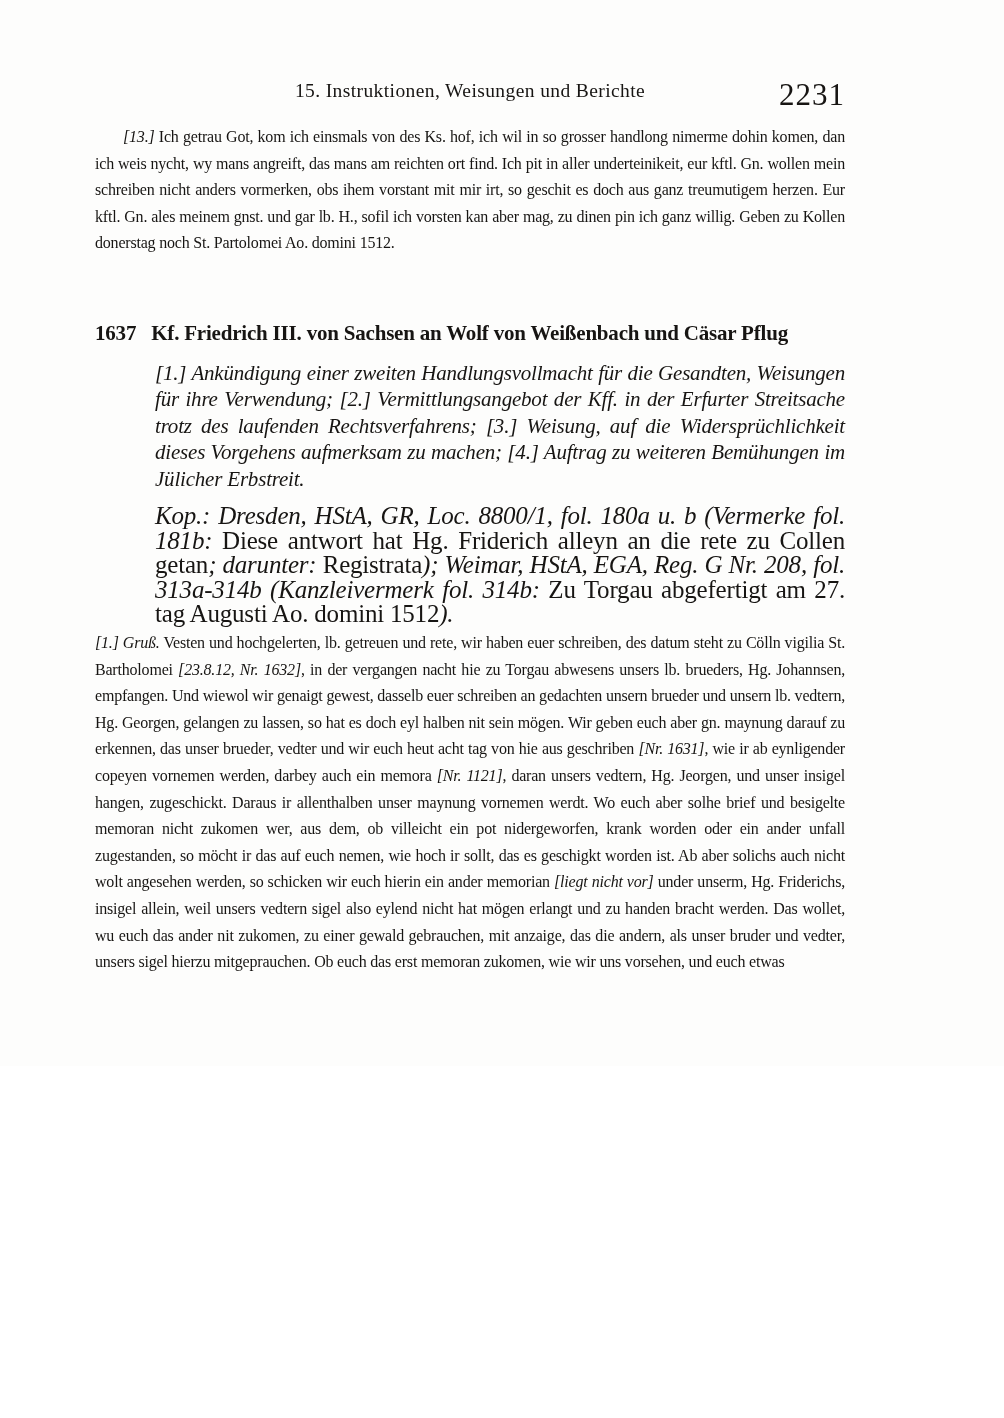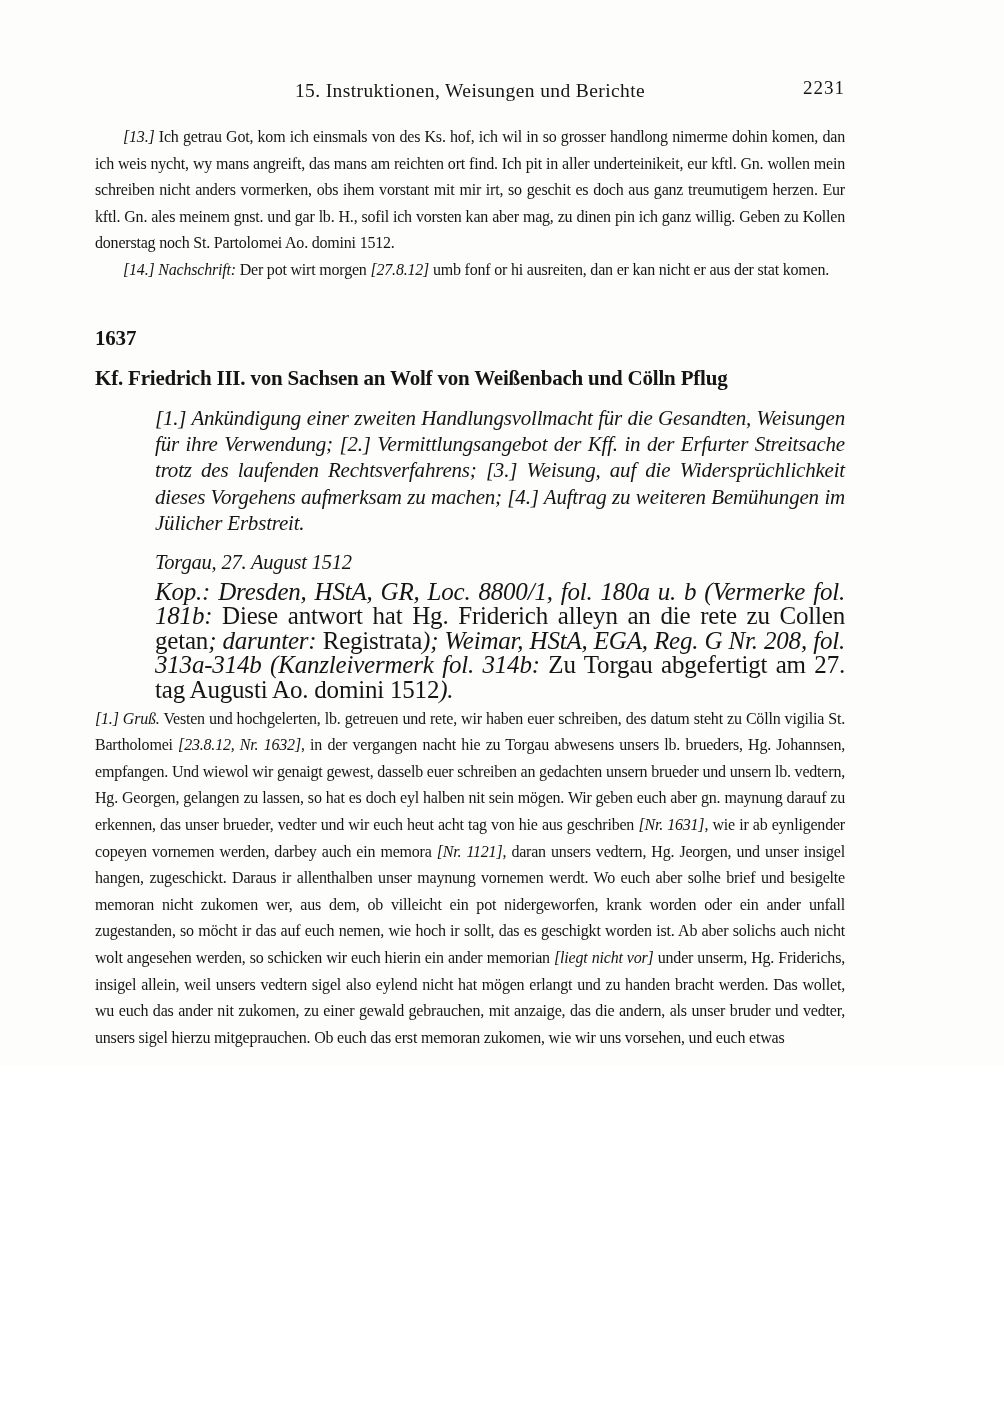--- a/index.html
+++ b/index.html
@@ -23,40 +23,39 @@
   .rh-title {
     position: absolute;
     left: 0; right: 0;
     text-align: center;
     letter-spacing: 0.4px;
   }
   .rh-page {
     position: absolute;
     right: 0;
     top: -3px;
-    font-size: 19px;
+    font-size: 31px;
     letter-spacing: 1px;
   }
   .body-par {
     font-size: 16px;
     line-height: 26.6px;
     text-align: justify;
     letter-spacing: -0.2px;
   }
   .indent { text-indent: 28px; }
   .p13 { margin-top: 16px; }
   .entry-heading {
-    margin-top: 42px;
+    margin-top: 64px;
     display: flex;
     gap: 15px;
     font-weight: bold;
     font-size: 21px;
     letter-spacing: -0.2px;
     white-space: nowrap;
-    flex-direction: column;
   }
   .summary {
     margin: 14px 0 12px 60px;
     font-style: italic;
     font-size: 21px;
     line-height: 26.4px;
     text-align: justify;
     letter-spacing: -0.2px;
   }
   .dateline {
@@ -81,28 +80,26 @@
 
 <div class="page">
 
   <header class="running-head">
     <span class="rh-title">15. Instruktionen, Weisungen und Berichte</span>
     <span class="rh-page">2231</span>
   </header>
 
   <p class="body-par indent p13"><span class="italic">[13.] </span><span>Ich getrau Got, kom ich einsmals von des Ks. hof, ich wil in so grosser handlong nimerme dohin komen, dan ich weis nycht, wy mans angreift, das mans am reichten ort find. Ich pit in aller underteinikeit, eur kftl. Gn. wollen mein schreiben nicht anders vormerken, obs ihem vorstant mit mir irt, so geschit es doch aus ganz treumutigem herzen. Eur kftl. Gn. ales meinem gnst. und gar lb. H., sofil ich vorsten kan aber mag, zu dinen pin ich ganz willig. Geben zu Kollen donerstag noch St. Partolomei Ao. domini 1512.</span></p>
 
-  <p class="body-par indent"><span class="italic">[14.] Nachschrift: </span><span>Der pot wirt morgen </span><span class="italic">[27.8.12]</span><span> umb fonf or hi ausreiten, dan er kan nicht er aus der stat komen.</span></p>
 
   <div class="entry-heading">
     <span class="entry-number">1637</span>
-    <span class="entry-title">Kf. Friedrich III. von Sachsen an Wolf von Weißenbach und Cölln Pflug</span>
+    <span class="entry-title">Kf. Friedrich III. von Sachsen an Wolf von Weißenbach und Cäsar Pflug</span>
   </div>
 
   <p class="summary"><span class="italic">[1.] Ankündigung einer zweiten Handlungsvollmacht für die Gesandten, Weisungen für ihre Verwendung; [2.] Vermittlungsangebot der Kff. in der Erfurter Streitsache trotz des laufenden Rechtsverfahrens; [3.] Weisung, auf die Widersprüchlichkeit dieses Vorgehens aufmerksam zu machen; [4.] Auftrag zu weiteren Bemühungen im Jülicher Erbstreit.</span></p>
 
-  <p class="dateline">Torgau, 27. August 1512</p>
 
   <p class="source"><span class="italic">Kop.: Dresden, HStA, GR, Loc. 8800/1, fol. 180a u. b (Vermerke fol. 181b: </span><span>Diese antwort hat Hg. Friderich alleyn an die rete zu Collen getan</span><span class="italic">; darunter: </span><span>Registrata</span><span class="italic">); Weimar, HStA, EGA, Reg. G Nr. 208, fol. 313a-314b (Kanzleivermerk fol. 314b: </span><span>Zu Torgau abgefertigt am 27. tag Augusti Ao. domini 1512</span><span class="italic">).</span></p>
 
   <p class="body-par main"><span class="italic">[1.] Gruß.</span><span> Vesten und hochgelerten, lb. getreuen und rete, wir haben euer schreiben, des datum steht zu Cölln vigilia St. Bartholomei </span><span class="italic">[23.8.12, Nr. 1632]</span><span>, in der vergangen nacht hie zu Torgau abwesens unsers lb. brueders, Hg. Johannsen, empfangen. Und wiewol wir genaigt gewest, dasselb euer schreiben an gedachten unsern brueder und unsern lb. vedtern, Hg. Georgen, gelangen zu lassen, so hat es doch eyl halben nit sein mögen. Wir geben euch aber gn. maynung darauf zu erkennen, das unser brueder, vedter und wir euch heut acht tag von hie aus geschriben </span><span class="italic">[Nr. 1631]</span><span>, wie ir ab eynligender copeyen vornemen werden, darbey auch ein memora </span><span class="italic">[Nr. 1121]</span><span>, daran unsers vedtern, Hg. Jeorgen, und unser insigel hangen, zugeschickt. Daraus ir allenthalben unser maynung vornemen werdt. Wo euch aber solhe brief und besigelte memoran nicht zukomen wer, aus dem, ob villeicht ein pot nidergeworfen, krank worden oder ein ander unfall zugestanden, so möcht ir das auf euch nemen, wie hoch ir sollt, das es geschigkt worden ist. Ab aber solichs auch nicht wolt angesehen werden, so schicken wir euch hierin ein ander memorian </span><span class="italic">[liegt nicht vor]</span><span> under unserm, Hg. Friderichs, insigel allein, weil unsers vedtern sigel also eylend nicht hat mögen erlangt und zu handen bracht werden. Das wollet, wu euch das ander nit zukomen, zu einer gewald gebrauchen, mit anzaige, das die andern, als unser bruder und vedter, unsers sigel hierzu mitgeprauchen. Ob euch das erst memoran zukomen, wie wir uns vorsehen, und euch etwas</span></p>
 
 </div>
 
 </body></html>

